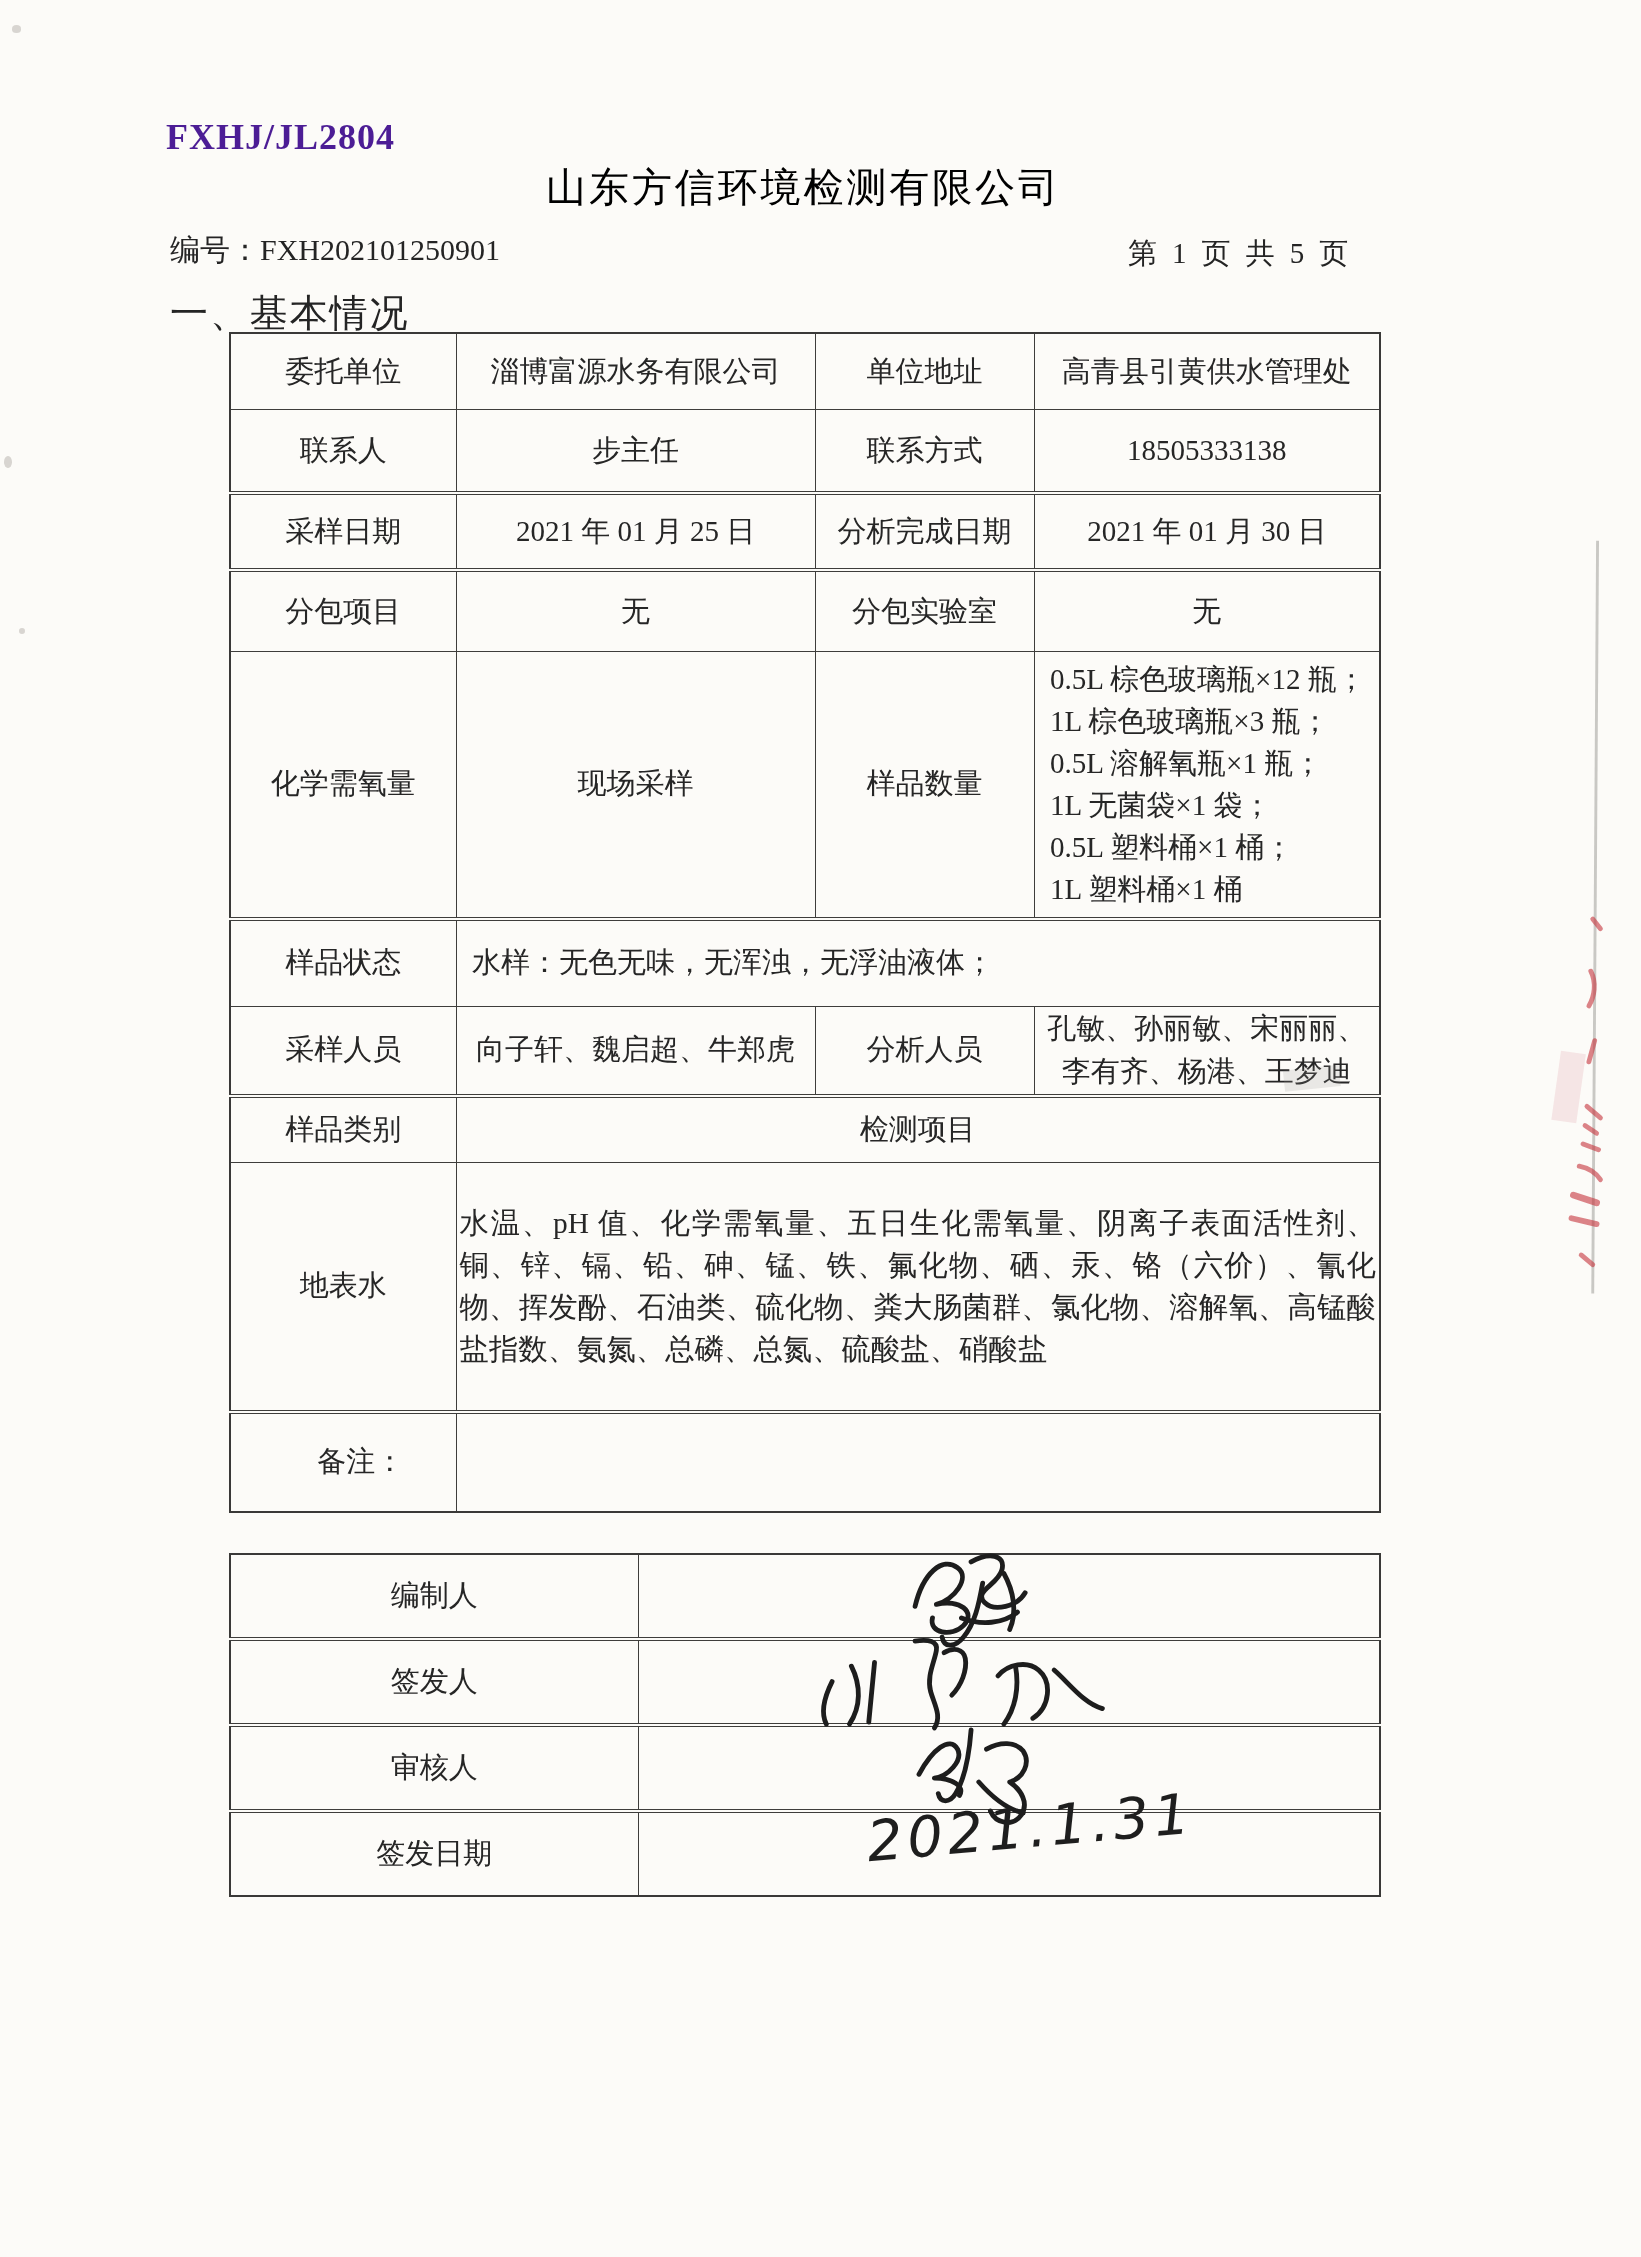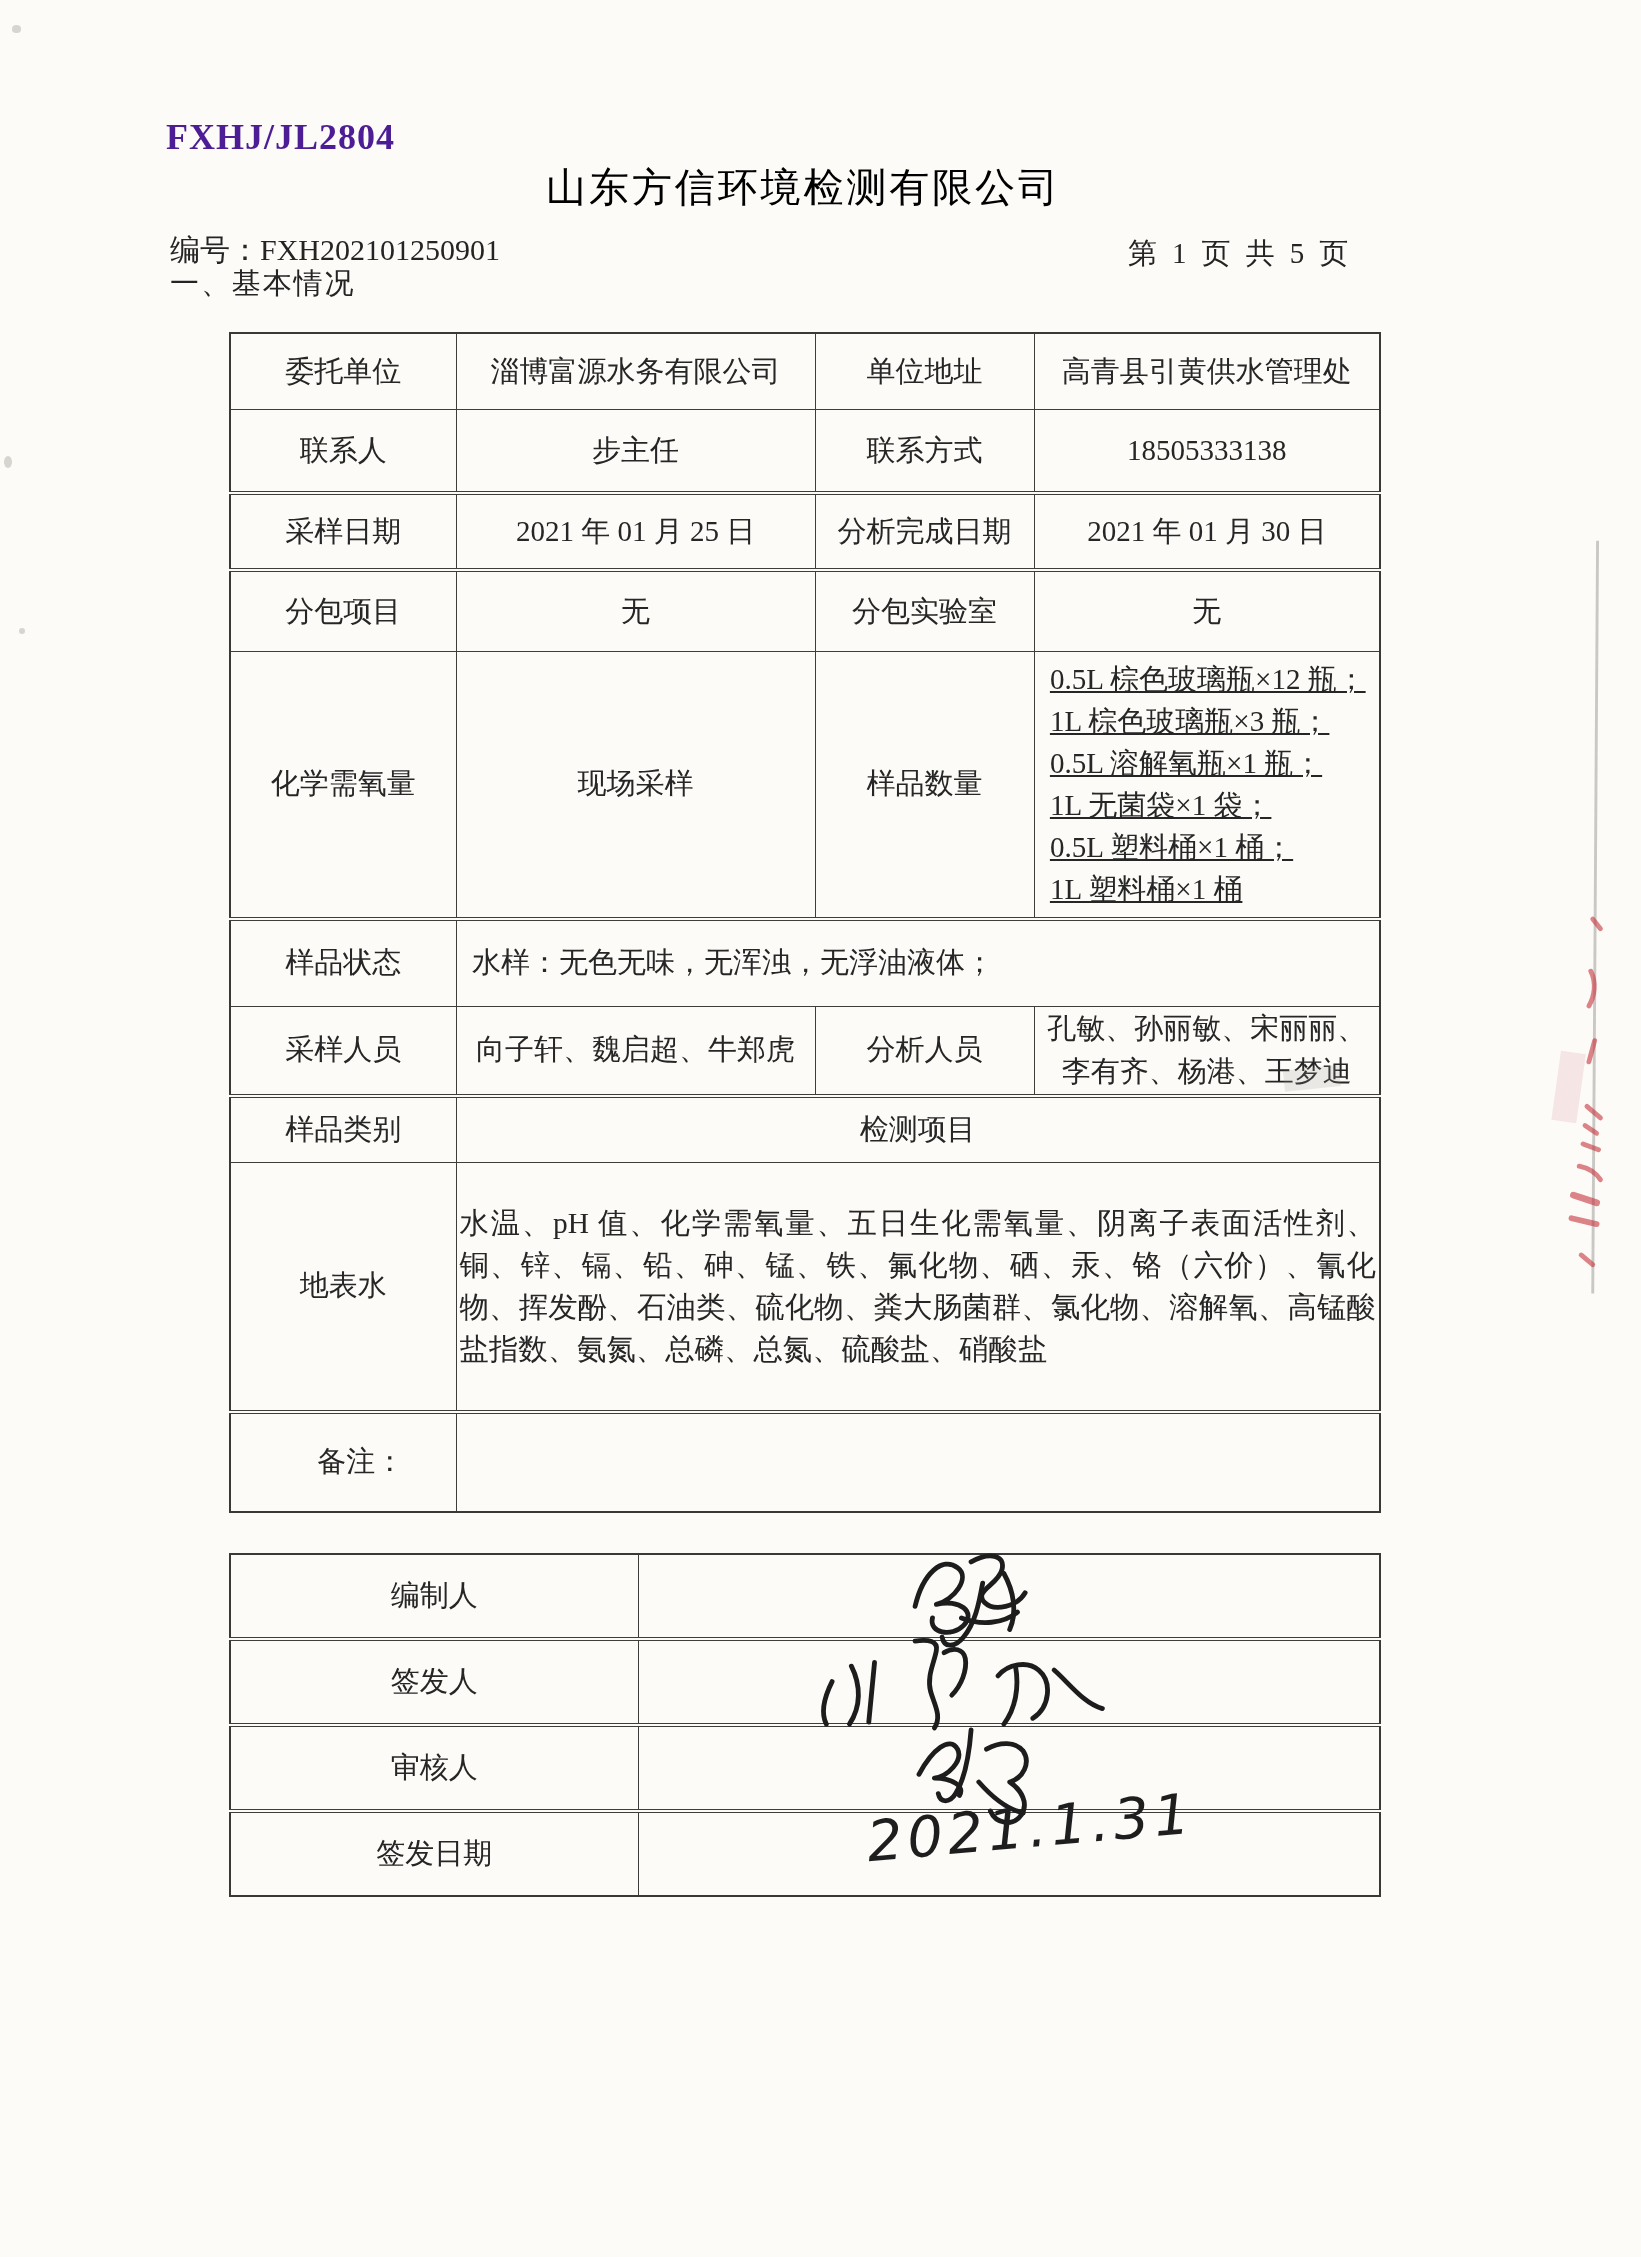--- a/index.html
+++ b/index.html
@@ -7,36 +7,36 @@
     position:relative; width:1641px; height:2257px;
     background:#fcfbf8; overflow:hidden;
     font-family:"Liberation Serif","DejaVu Serif",serif;
     color:#242424;
   }
   
   .doc-code { position:absolute; left:166px; top:116px; font-size:36px; font-weight:bold; letter-spacing:1px; color:#4c1d95; }
   .company  { position:absolute; left:0; width:1607px; top:160px; text-align:center; font-size:40px; letter-spacing:2.9px; color:#000000; }
   .serial-line { position:absolute; left:170px; top:230px; font-size:30px; }
   .page-info { position:absolute; left:1128px; top:234px; font-size:29px; letter-spacing:3.9px; }
-  .section  { position:absolute; left:170px; top:264px; font-size:29px; letter-spacing:1.9px;text-align:center; }
+  .section  { position:absolute; left:170px; top:288px; font-size:38px; letter-spacing:1.9px;text-align:center; }
 
   
   .main-table { position:absolute; left:229px; top:304px; width:1150px;
     border-collapse:collapse; table-layout:fixed;margin-top:28px; }
   .main-table td { border:1.9px solid #3e3d3b; font-size:29px; text-align:center;
     vertical-align:middle; padding:0; color:#262626; }
   .main-table { border:2.9px solid #3a3938; }
   tr.dbl td { border-bottom:4.8px double #3e3d3b; }
   .rh1 td { height:75px; }  .rh2 td { height:81px; }  .rh3 td { height:73px; }
   .rh4 td { height:79px; }  .rh5 td { height:257px; } .rh6 td { height:85px; }
   .rh7 td { height:87px; }  .rh8 td { height:64px; }  .rh9 td { height:247px; }
   .rh10 td { height:97px;padding-left:35px; }
   td.left { text-align:left; padding-left:15.4px; }
   .qty-line { text-align:left; line-height:42px; font-size:29px; white-space:nowrap; }
-  td.qty { padding:3.9px 5.8px 3.9px 15.4px; vertical-align:middle;text-decoration:underline; }
+  td.qty { padding:3.9px 5.8px 3.9px 15.4px; vertical-align:middle; }
   .two-line { line-height:43px; }
   td.items { text-align:justify; padding:0 3px; line-height:42px; font-size:29.4px; }
 
   
   .sign-table { position:absolute; left:229px; top:1553px; width:1150px;
     border-collapse:collapse; table-layout:fixed; border:2.9px solid #3a3938; }
   .sign-table td { border:1.9px solid #3e3d3b; font-size:29px; text-align:center;
     vertical-align:middle; height:80px; color:#262626; }
 
   

